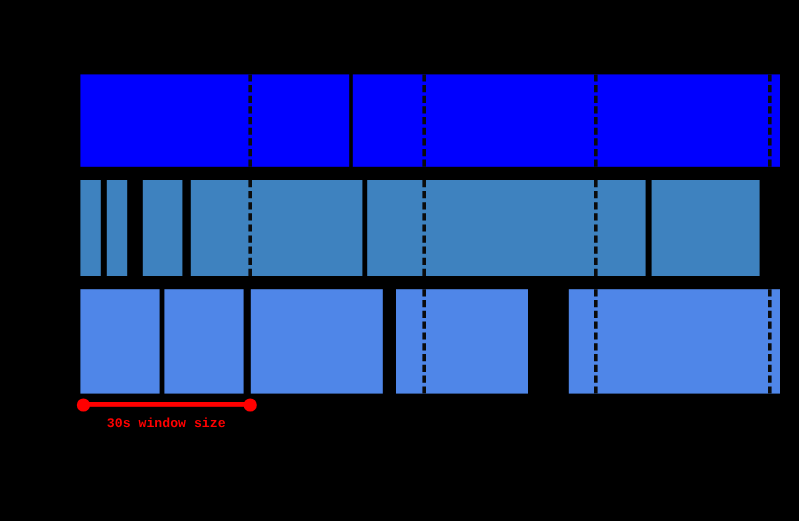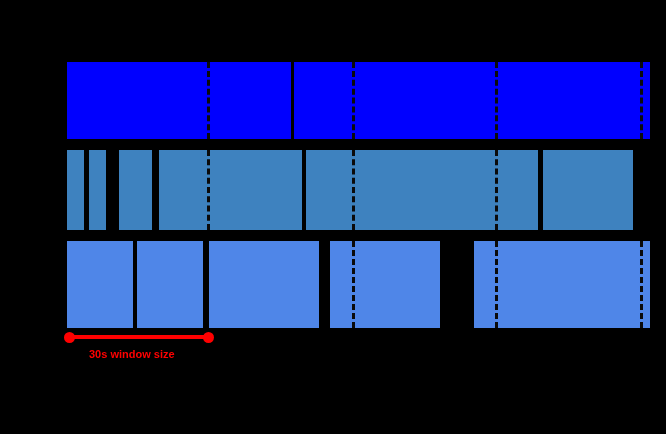--- a/index.html
+++ b/index.html
@@ -43,21 +43,21 @@
     width: 11px;
     height: 11px;
     border-radius: 50%;
     background: #FF0000;
   }
   .bracket-label {
     position: absolute;
     color: #FF0000;
     font-size: 11px;
     font-weight: bold;
-    font-family: Liberation Sans, sans-serif;
+    font-family: Liberation Mono, monospace;
     white-space: nowrap;
     letter-spacing: 0px;
   }
 </style>
 </head>
 <body style="background: rgb(0, 0, 0);">
 
 <div id="stage" style="background: rgb(0, 0, 0);">
 
   <div class="track" id="track-1" style="top: 62px; height: 77px;">

